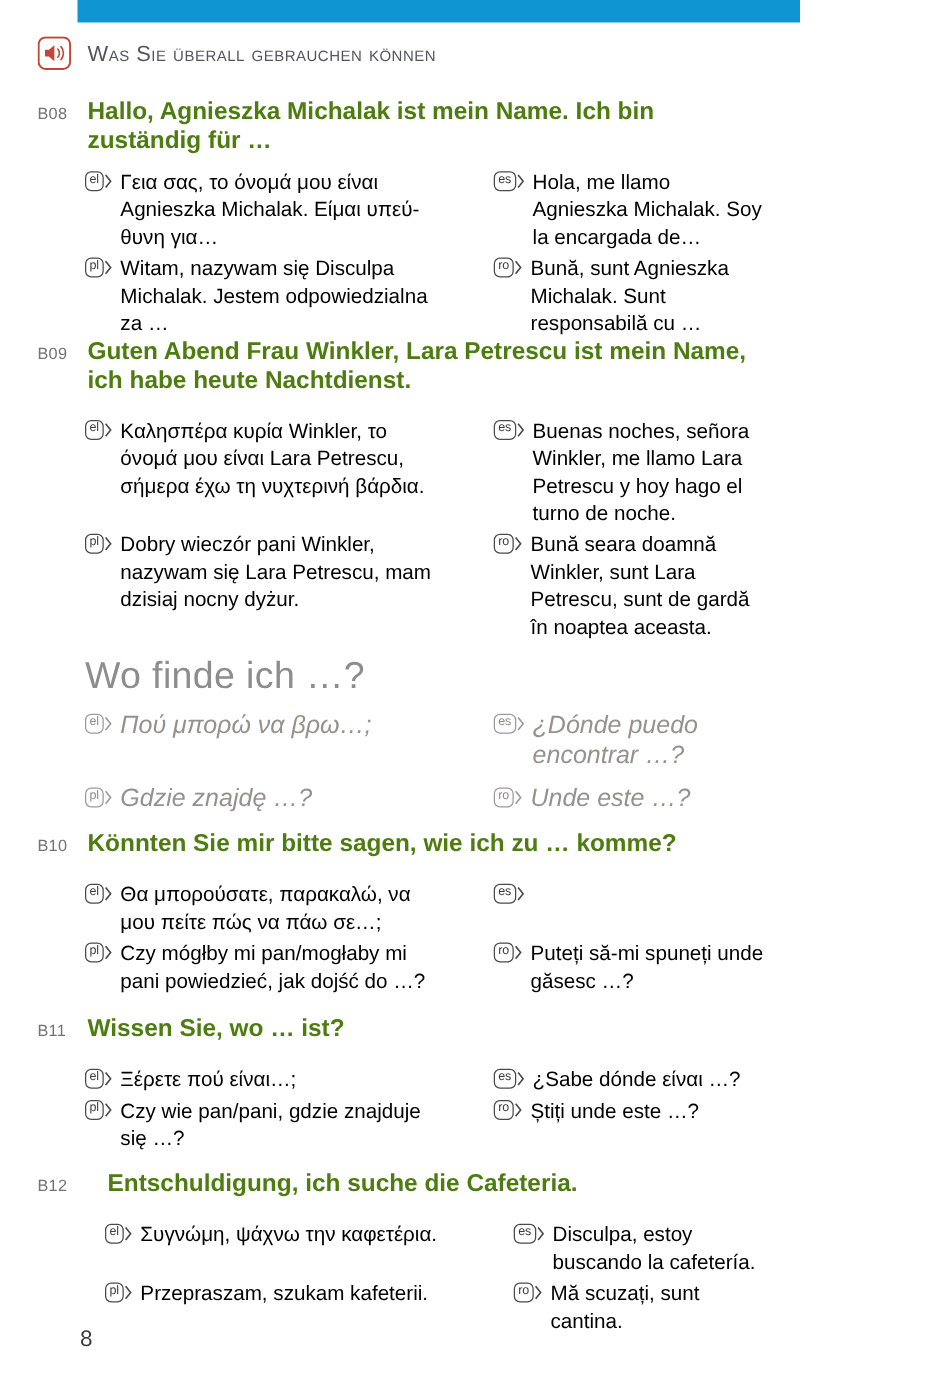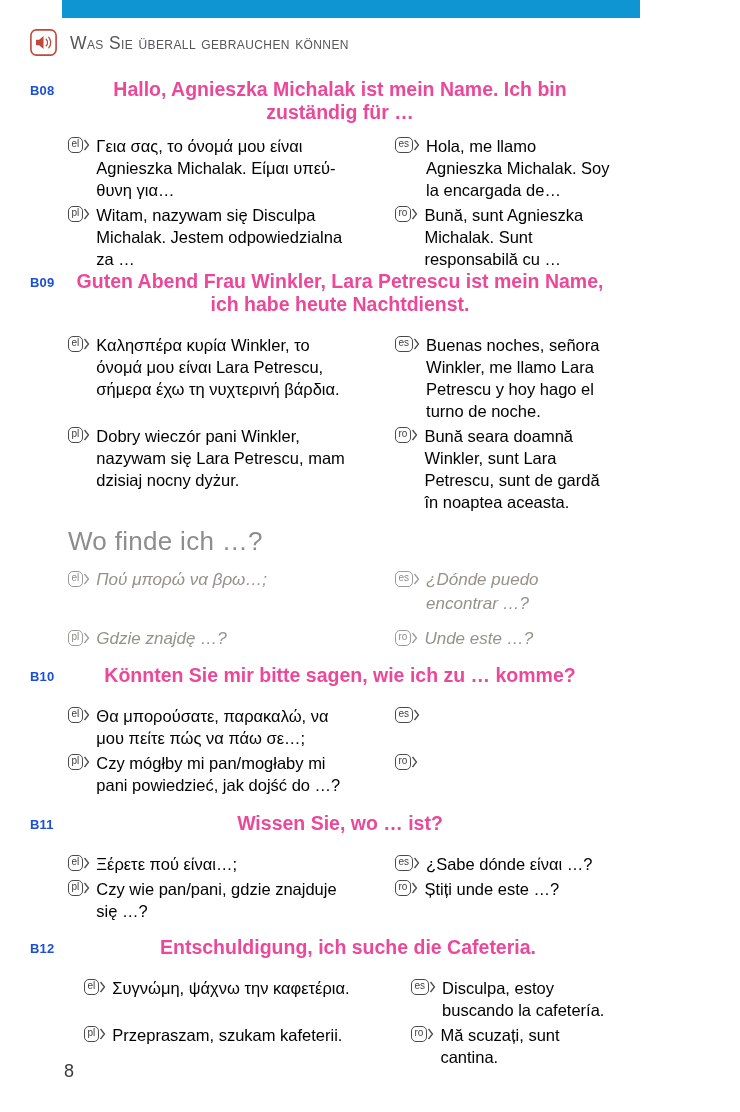--- a/index.html
+++ b/index.html
@@ -24,26 +24,25 @@
   .section { position:absolute; left:0; right:0; }
   .sec-b08 { top:78px; }
   .sec-b09 { top:270px; }
   .sec-wo  { top:524px; }
   .sec-b10 { top:664px; }
   .sec-b11 { top:812px; }
   .sec-b12 { top:936px;padding-left:16px; }
 
   .sec-label {
     position:absolute; left:30px; top:5px;
-    color:#1d4ed8; font-size:13px; font-weight:700; letter-spacing:0.2px;
+    color:#737373; font-size:13px; font-weight:400; letter-spacing:0.2px;
   }
   .sec-heading {
-    margin:0 30px 0 70px; color:#ec4899; font-size:19.5px; font-weight:700;
+    margin:0 30px 0 70px; color:#4d7c0f; font-size:19.5px; font-weight:700;
     line-height:23px;
-    text-align:center;
   }
 
   .grid {
     margin:18px 28px 0 68px;
     display:grid; grid-template-columns:327px 1fr;
     row-gap:3px; align-items:start;
   }
   .sec-b08 .grid { margin-top:11px; }
 
   .entry { display:flex; align-items:flex-start; }
@@ -54,26 +53,26 @@
   .tag { display:inline-flex; align-items:center; flex:0 0 auto; margin:2px 6px 0 0; }
   .tag-box {
     display:inline-block; border:1.2px solid #4a4a4a; border-radius:5px;
     font-size:10px; line-height:12px; padding:0px 2.5px 1.5px; color:#3d3d3d;
   }
   .tag-arrow { display:block; margin-left:0.5px; }
   .tag-arrow polyline { fill:none; stroke:#4a4a4a; stroke-width:1.3; }
 
   
   .wo-heading {
-    margin:0 30px 0 68px; color:#8d8d8d; font-size:26px; font-weight:300;
+    margin:0 30px 0 68px; color:#8d8d8d; font-size:30px; font-weight:300;
     line-height:34px; letter-spacing:0.3px;
   }
   .sec-wo .grid { margin-top:10px; row-gap:11px; }
   .sec-wo .entry-text {
-    font-size:17px; line-height:24px; font-style:italic; color:#96918b; max-width:none;
+    font-size:20px; line-height:24px; font-style:italic; color:#96918b; max-width:none;
   }
   .sec-wo .grid > .entry:nth-child(even) .entry-text { max-width:218px; }
   .sec-wo .tag { margin-top:3px; }
   .sec-wo .tag-box { border-color:#9b9b9b; color:#8f8b86; }
   .sec-wo .tag-arrow polyline { stroke:#9b9b9b; }
 
   .page-number { position:absolute; left:64px; top:1061px; font-size:18px; color:#3b3b3b; }
 </style>
 </head>
 <body>
@@ -249,20 +248,21 @@
           </span>
         <p class="entry-text">Czy mógłby mi pan/mogłaby mi pani powiedzieć, jak dojść do …?</p>
       </div>
       <div class="entry">
         <span class="tag">
             <span class="tag-box">ro</span>
             <svg class="tag-arrow" width="7" height="16" viewBox="0 0 7 16">
               <polyline points="1.5,3 5.5,8 1.5,13"></polyline>
             </svg>
           </span>
+        <p class="entry-text">Puteți să-mi spuneți unde găsesc …?</p>
       </div>
     </div>
   </section>
 
   <section class="section sec-b11">
     <span class="sec-label">B11</span>
     <h2 class="sec-heading">Wissen Sie, wo … ist?</h2>
     <div class="grid">
       <div class="entry">
         <span class="tag">

